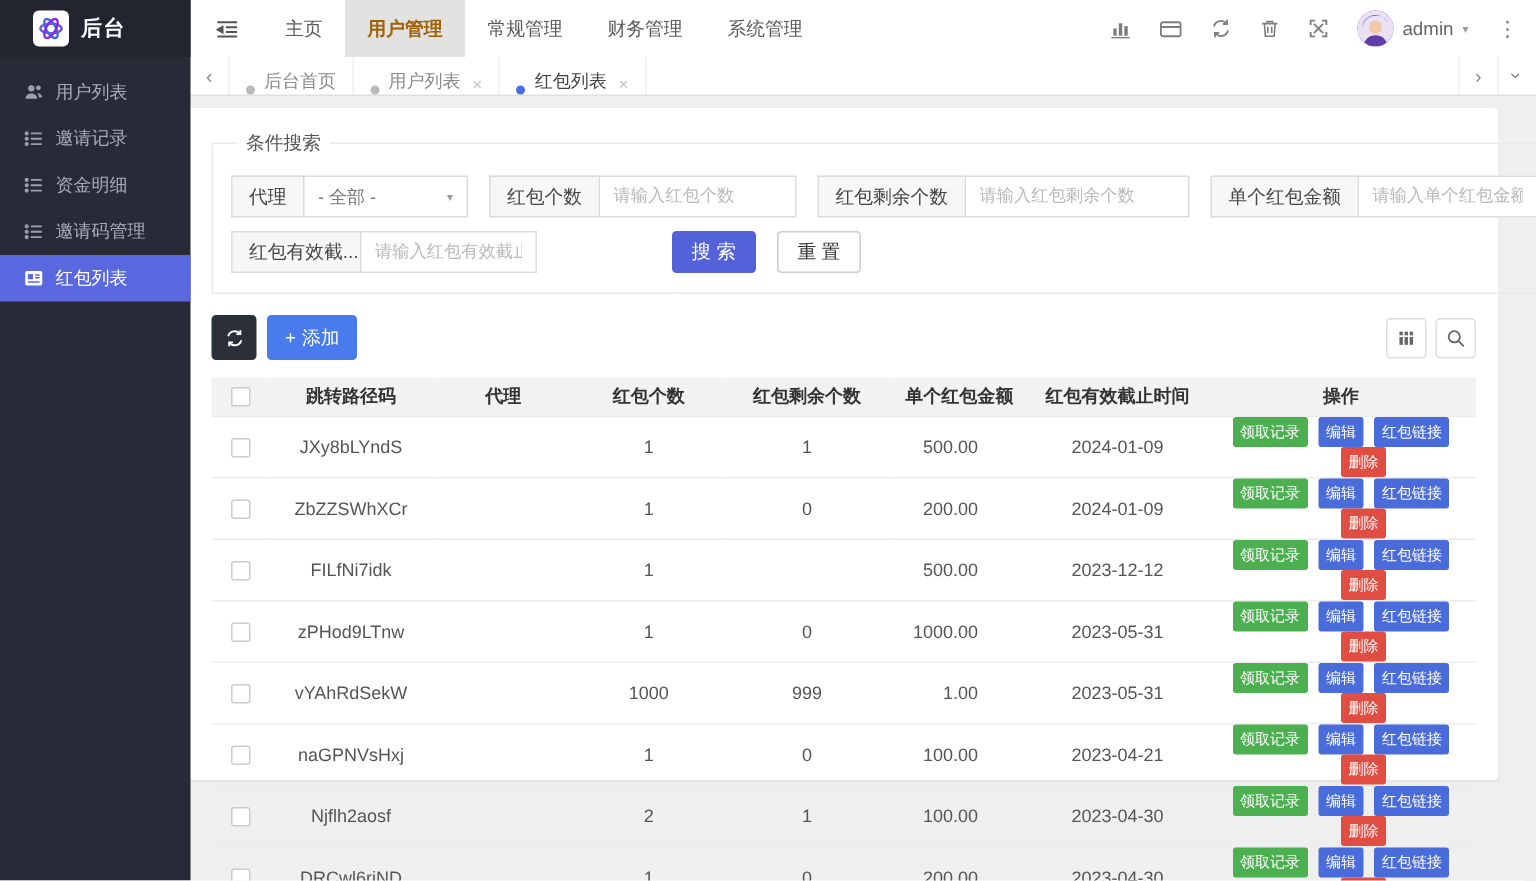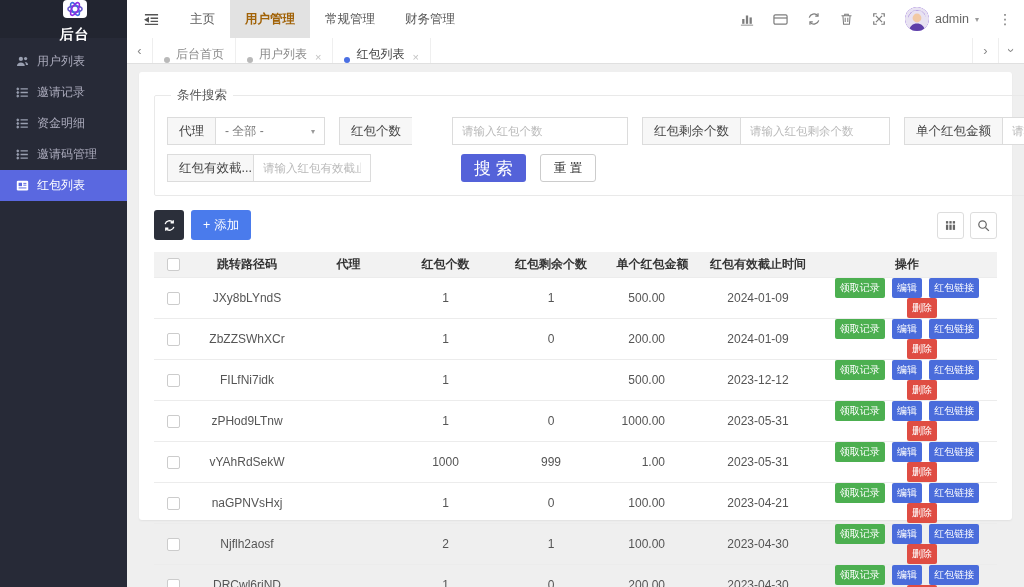--- a/index.html
+++ b/index.html
@@ -2,21 +2,21 @@
 <html style="--primary: #5462d9; --sidebar-active: #5a68e0; --add-blue: #4a7bec; --action-green: #4caf50; --action-blue: #4a6cdb; --action-red: #df4d43; --pager-active: #5867dd; --watermark-color: #4b50c8;"><head>
 <meta charset="utf-8">
 <style>
   * { box-sizing: border-box; margin: 0; padding: 0; }
   html,body { width:1024px; height:587px; overflow:hidden; }
   body { font-family:"Liberation Sans", sans-serif; background:#efefef; position:relative; font-size:12px; color:#555; }
   #app { position:absolute; inset:0; }
 
   
   #sidebar { position:absolute; left:0; top:0; width:127px; height:587px; background:#272a37; z-index:3; }
-  .logo-row { height:38px; display:flex; align-items:center; gap:8px; padding-left:22px; background:#222530;flex-direction:column; }
+  .logo-row { height:38px; display:flex; align-items:center; gap:8px; padding-left:22px; background:#222530; }
   .logo-box { width:24px; height:24px; background:#fff; border-radius:4px; display:flex; align-items:center; justify-content:center; }
   .logo-text { color:#fff; font-size:14px; font-weight:bold; letter-spacing:1px; }
   .menu { padding-top:8px; }
   .mitem { height:31px; display:flex; align-items:center; gap:8px; padding-left:15px; color:#aab; font-size:12px; cursor:pointer; }
   .mitem .micon { width:14px; display:flex; justify-content:center; color:#9aa0b1; }
   .mitem.active { background:var(--sidebar-active,#5a68e0); color:#fff; }
   .mitem.active .micon { color:#fff; }
 
   
   #topbar { position:absolute; left:127px; top:0; right:0; height:38px; background:#fff; display:flex; align-items:center; z-index:2; }
@@ -37,33 +37,33 @@
   .tb-arrow.right { border-right:none; border-left:1px solid #eee; }
   .tab { display:flex; align-items:flex-end; gap:6px; padding:0 11px; border-right:1px solid #efefef; font-size:12px; color:#8a8a8a; cursor:pointer; }
   .tab .dot { width:6px; height:6px; border-radius:50%; background:#b9b9b9; }
   .tab.active { color:#444; }
   .tab.active .dot { background:#4a6fe3; }
   .tab .x { color:#c2c2c2; font-size:11px; margin-left:2px; }
   .tb-spacer { flex:1; }
   .rot-down { display:inline-block; transform:rotate(90deg); }
 
   
-  #card { position:absolute; left:139px; top:72px; width:873px; height:448px; background:#fff; border-radius:3px; box-shadow:0 1px 2px rgba(0,0,0,.06); padding:15px; z-index:1; }
+  #card { position:absolute; left:126px; top:72px; width:873px; height:448px; background:#fff; border-radius:3px; box-shadow:0 1px 2px rgba(0,0,0,.06); padding:15px; z-index:1; }
 
   fieldset { border:1px solid #e9e9e9; border-radius:2px; padding:4px 12px 13px; }
   legend { font-size:12.5px; color:#555; padding:0 6px; margin-left:4px; }
   .frow { display:flex; align-items:center; gap:14px; margin-top:9px; flex-wrap:nowrap; }
   .group { display:flex; height:28px; }
   .glabel { background:#f7f7f7; border:1px solid #dcdcdc; border-right:none; display:flex; align-items:center; padding:0 11px; font-size:12.5px; color:#444; white-space:nowrap; }
   .glabel.trunc { max-width:86px; overflow:hidden; }
   .ginput { border:1px solid #dcdcdc; padding:0 9px; font-size:11.5px; color:#333; outline:none; font-family:"Liberation Sans",sans-serif; }
   .ginput::placeholder { color:#b9b9b9; }
   .gselect { border:1px solid #dcdcdc; display:flex; align-items:center; justify-content:space-between; padding:0 9px; color:#777; font-size:12px; cursor:pointer; }
-  .w-select { width:110px; } .w-count { width:176px;margin-left:40px; } .w-remain { width:150px; } .w-amount { width:120px; } .w-deadline { width:118px; }
-  .search-btn { margin-left:76px; height:28px; padding:0 13px; background:var(--primary,#5462d9); color:#fff; border:none; border-radius:3px; font-size:17px; cursor:pointer; font-family:inherit; }
+  .w-select { width:110px; } .w-count { width:132px; } .w-remain { width:150px; } .w-amount { width:120px; } .w-deadline { width:118px; }
+  .search-btn { margin-left:76px; height:28px; padding:0 13px; background:var(--primary,#5462d9); color:#fff; border:none; border-radius:3px; font-size:13px; cursor:pointer; font-family:inherit; }
   .reset-btn { height:28px; padding:0 13px; background:#fff; color:#333; border:1px solid #ccc; border-radius:3px; font-size:12.5px; cursor:pointer; font-family:inherit; }
 
   .toolbar { margin-top:14px; display:flex; align-items:center; gap:7px; }
   .refresh-btn { width:30px; height:30px; background:#2b2f3a; border:none; border-radius:3px; color:#fff; display:flex; align-items:center; justify-content:center; cursor:pointer; }
   .add-btn { height:30px; padding:0 12px; background:var(--add-blue,#4a7bec); border:none; border-radius:3px; color:#fff; font-size:12.5px; display:flex; align-items:center; gap:4px; cursor:pointer; font-family:inherit; }
   .tool-right { margin-left:auto; display:flex; gap:6px; }
   .tool-ibtn { width:27px; height:27px; background:#fff; border:1px solid #ddd; border-radius:3px; color:#666; display:flex; align-items:center; justify-content:center; cursor:pointer; }
 
   table { width:100%; border-collapse:collapse; table-layout:fixed; margin-top:12px; }
   thead th { background:#f2f2f2; height:25px; font-size:12px; color:#333; font-weight:bold; text-align:center; }
@@ -159,20 +159,21 @@
     <span class="burger">
       <svg class="ic" width="15" height="15" viewBox="0 0 16 16" stroke="currentColor" stroke-width="1.5" fill="currentColor">
         <path d="M1 3h14M7 6.6h8M7 10h8M1 13.2h14" fill="none"></path>
         <polygon points="4.6,6.4 1.4,8.3 4.6,10.2"></polygon>
       </svg>
     </span>
     <div class="tn-item">主页</div>
     <div class="tn-item active">用户管理</div>
     <div class="tn-item">常规管理</div>
     <div class="tn-item">财务管理</div>
+    <div class="tn-item">系统管理</div>
     <div class="tn-right">
       <span class="tn-icon">
         <svg class="ic" width="14" height="14" viewBox="0 0 16 16" fill="currentColor">
           <path d="M1 14.5h14v1H1z"></path>
             <rect x="2.5" y="8" width="2.6" height="5.5"></rect>
             <rect x="6.7" y="4" width="2.6" height="9.5"></rect>
             <rect x="10.9" y="6.2" width="2.6" height="7.3"></rect>
         </svg>
       </span>
       <span class="tn-icon">

